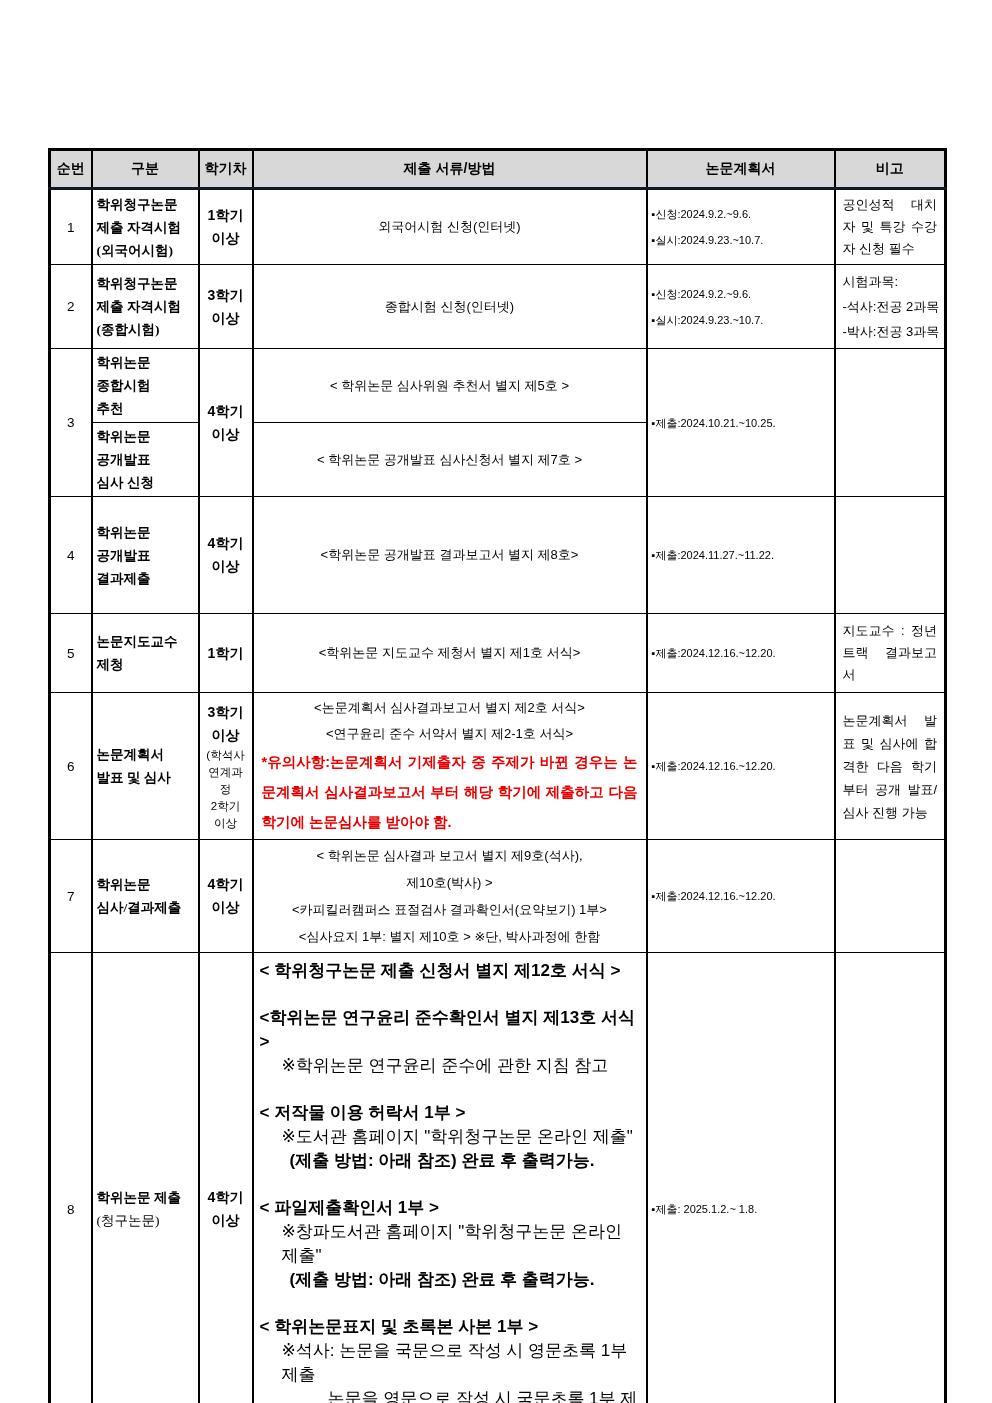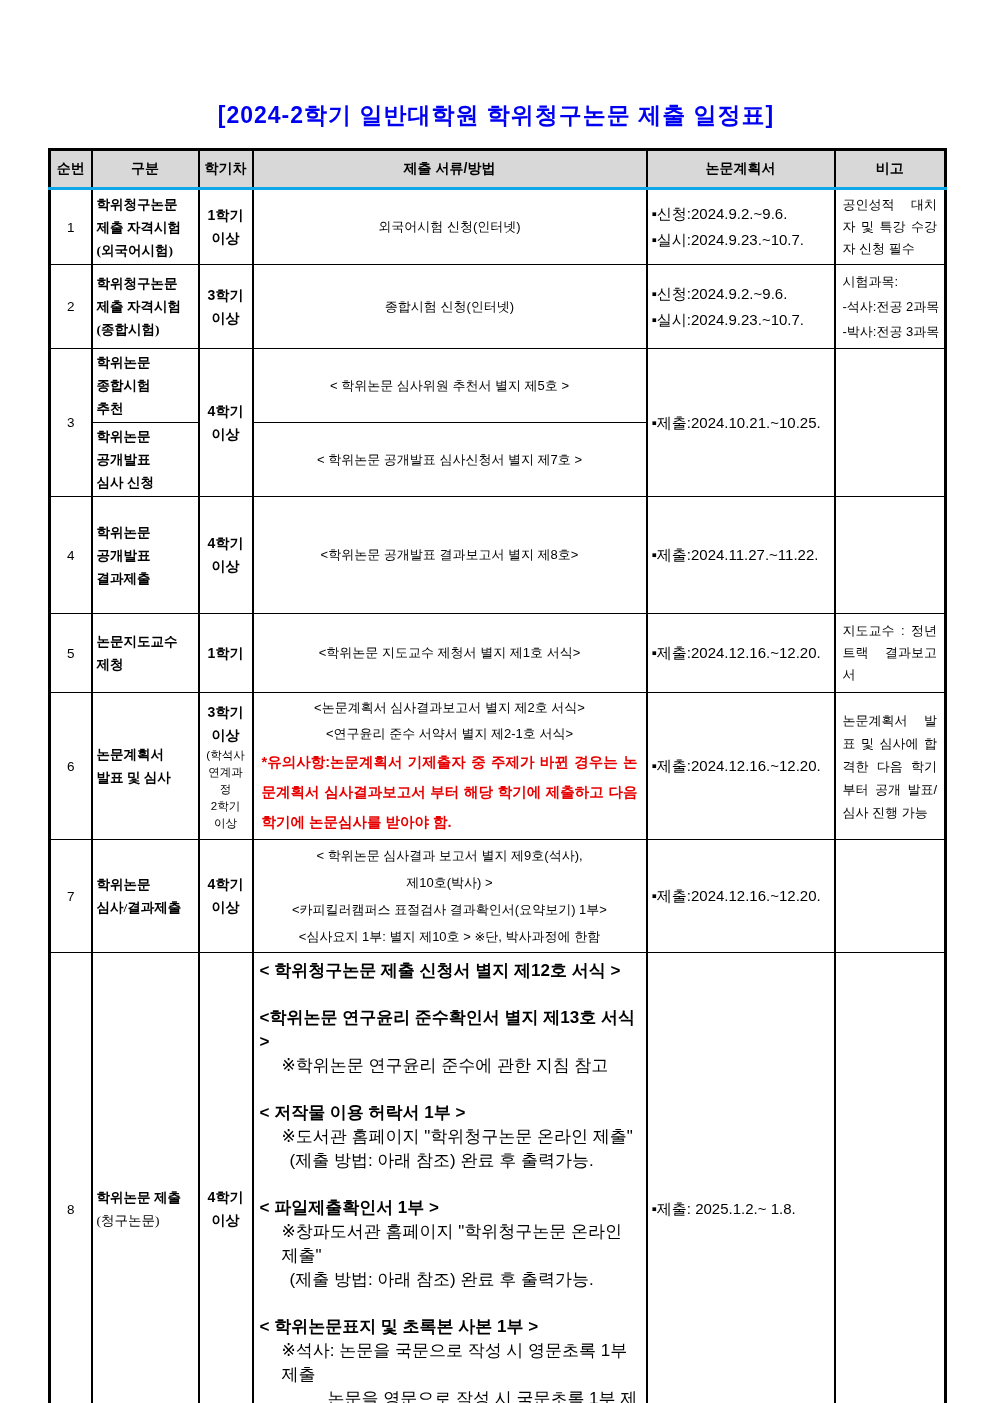--- a/index.html
+++ b/index.html
@@ -33,21 +33,21 @@
     border-left:2px solid #000;
     border-right:2px solid #000;
     border-top:1px solid #000;
     border-bottom:1px solid #000;
     padding:2px 4px;
     vertical-align:middle;
     overflow:hidden;
   }
   thead th{
     background:var(--header-bg,#d8d8d8);
-    border-bottom:3px solid #0ea5e9;
+    border-bottom:3px solid #0f172a;
     font-size:14px;
     font-weight:bold;
     text-align:center;
     height:32px;
   }
   .c-num{text-align:center;font-size:13.5px;font-weight:normal;}
   .c-cat{font-weight:bold;font-size:13.5px;font-family:Liberation Serif, serif;}
   .c-cat .ln{line-height:23px;}
   .c-cat .ln-normal{font-weight:normal;}
   .c-sem{text-align:center;font-weight:bold;font-size:14px;}
@@ -58,42 +58,41 @@
   .c-doc-r7 .ln{line-height:27px;}
   .warning{
     color:var(--warning-color,#e80000);
     font-weight:bold;
     font-size:14.5px;
     line-height:30px;
     text-align:justify;
     word-break:break-all;
     padding:0 4px;
   }
-  .c-sched{text-align:left;font-size:15px;}
+  .c-sched{text-align:left;font-size:11px;}
   .c-sched .ln{line-height:26px;white-space:nowrap;}
   .c-note{font-size:13px;padding:4px 7px;text-align:left;}
   .note-just{text-align:justify;line-height:22px;}
   .note-just-ba{text-align:justify;line-height:23px;word-break:break-all;}
   .c-note .ln{line-height:25px;white-space:nowrap;}
   
   .c-doc8{text-align:left;font-size:17px;vertical-align:middle;padding:6px 6px;}
   .c-doc8 .grp{margin-top:23px;}
   .c-doc8 .grp:first-child{margin-top:0;}
   .c-doc8 .head{font-weight:bold;line-height:24px;}
   .c-doc8 .sub{line-height:24px;}
   .ind1{padding-left:22px;}
-  .ind2{padding-left:30px;}
+  .ind2{padding-left:30px;font-weight:bold;}
   .ind3{padding-left:68px;}
 </style>
 </head>
 <body>
 
 <div class="page">
 
-  <h1 class="title">[2024-2학기 일반대학원 학위청구논문 제출 일정표]</h1>
 
   <div class="table-wrap">
     <table class="schedule">
       <colgroup>
         <col style="width:42px">
           <col style="width:107px">
           <col style="width:54px">
         <col style="width:394px">
           <col style="width:188px">
           <col style="width:111px">

